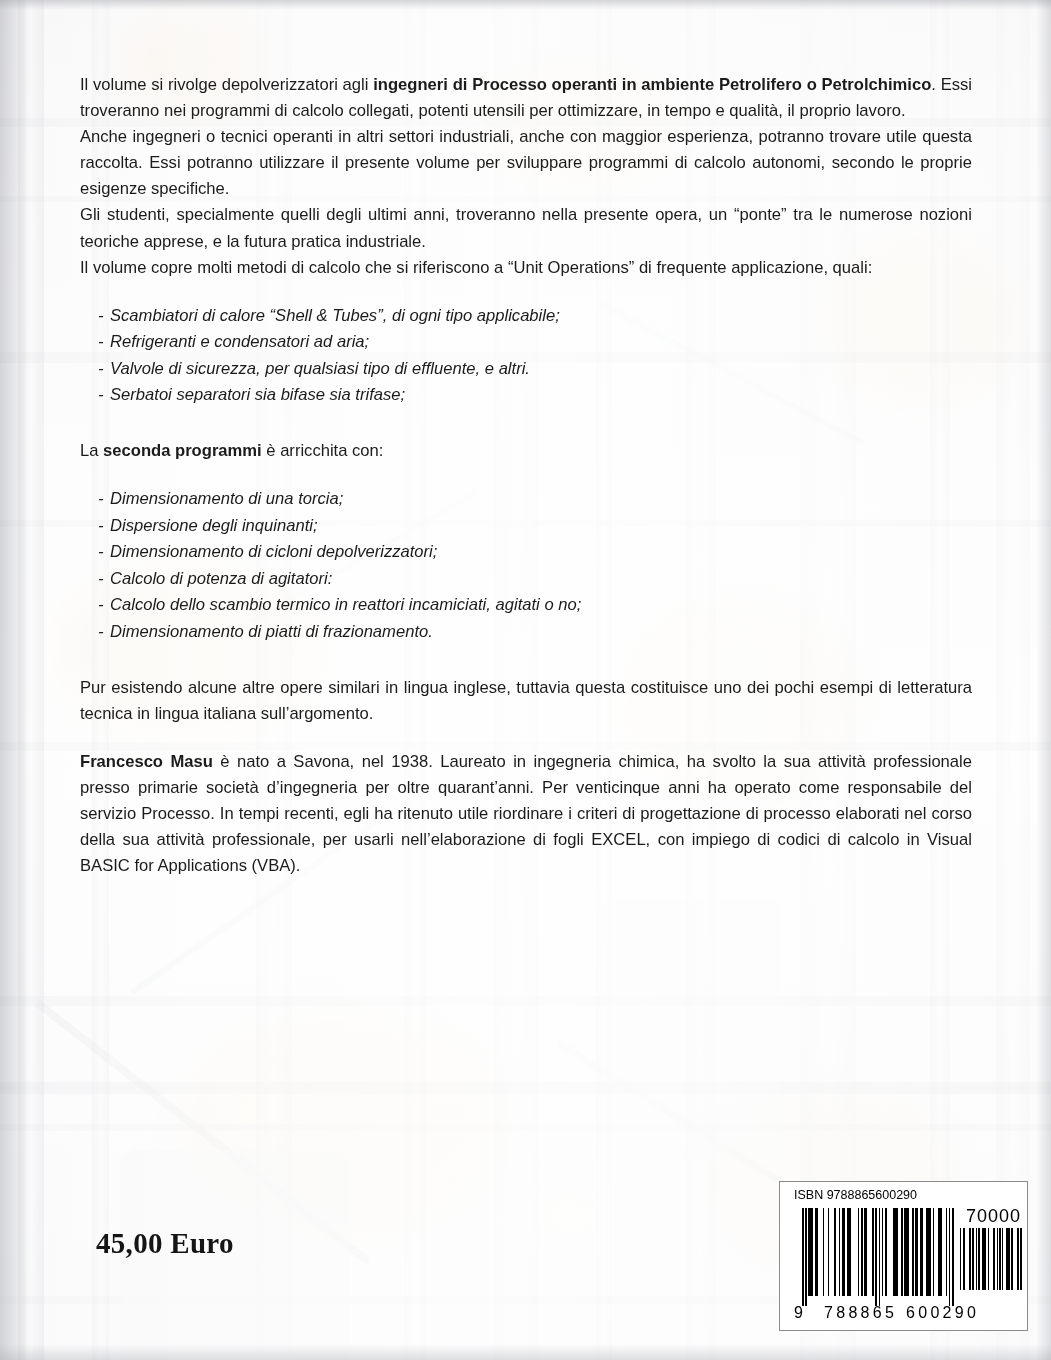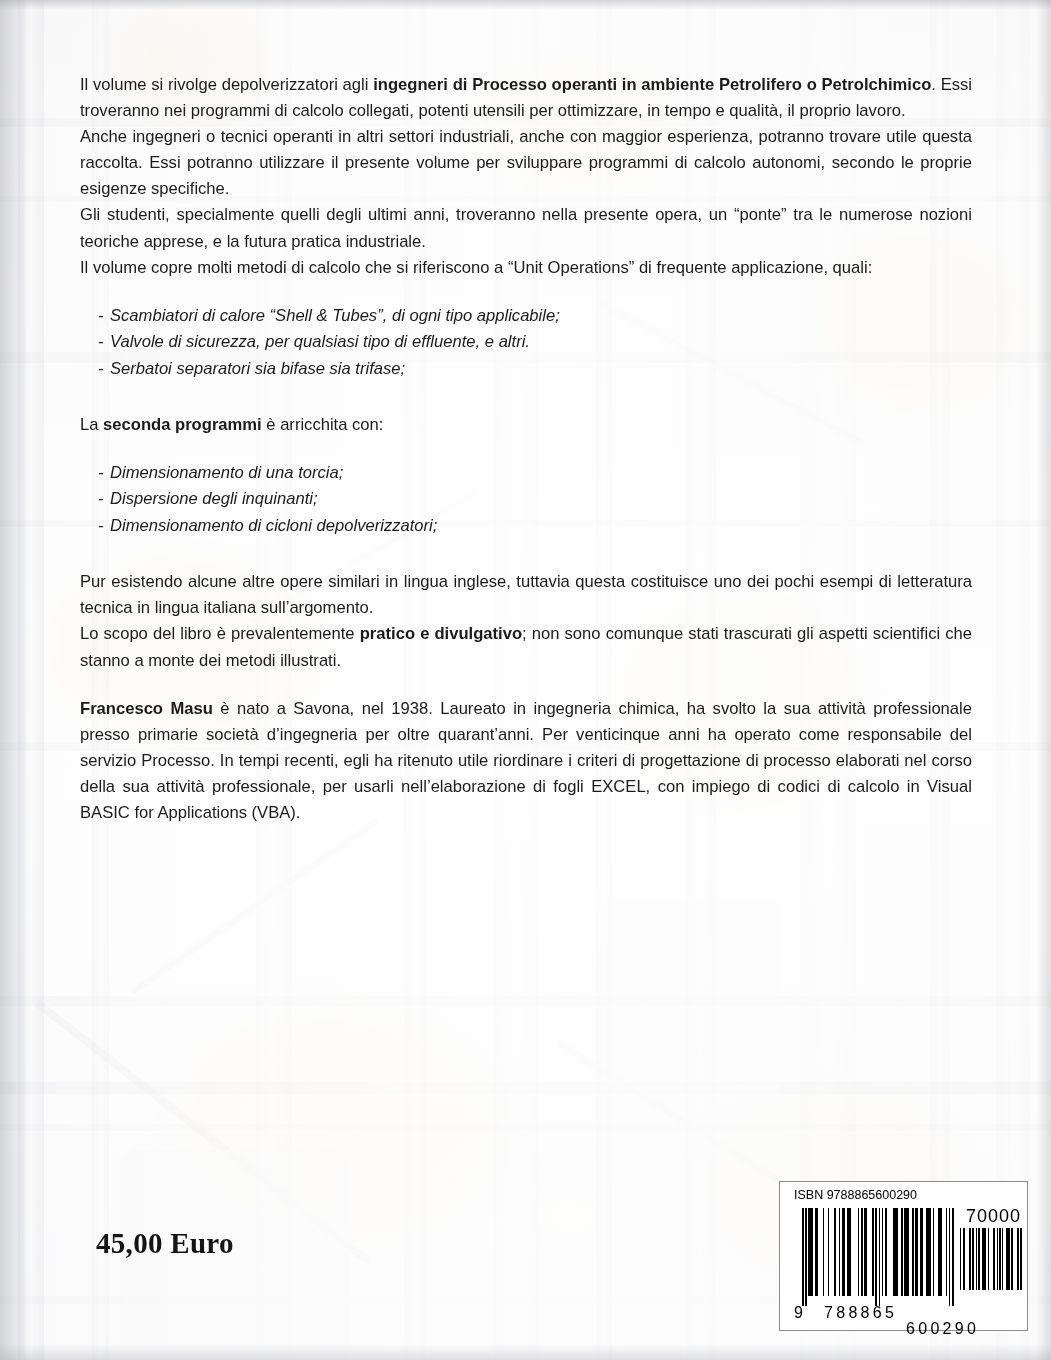--- a/index.html
+++ b/index.html
@@ -114,21 +114,21 @@
     display:flex; align-items:flex-start;
   }
   #ean-digits{
     position:absolute; left:14px; top:122px;
     width:222px; height:20px;
     font-family:"Liberation Sans", sans-serif;
     font-size:16px; color:#000;
   }
   #ean-digits .d1{position:absolute;left:0;top:0;}
   #ean-digits .d2{position:absolute;left:30px;top:0;letter-spacing:3.3px;}
-  #ean-digits .d3{position:absolute;left:112px;top:16px;letter-spacing:3.3px;}
+  #ean-digits .d3{position:absolute;left:112px;top:0;letter-spacing:3.3px;}
   .bar{display:inline-block;background:#000;}
   .sp{display:inline-block;background:transparent;}
 </style>
 </head>
 <body>
 
 <div id="cover">
 
   <div id="bgphoto" aria-hidden="true">
     <div class="bg-base"></div>
@@ -189,41 +189,44 @@
     <p class="para">Anche ingegneri o tecnici operanti in altri settori industriali, anche con maggior esperienza, potranno trovare utile questa raccolta. Essi potranno utilizzare il presente volume per sviluppare programmi di calcolo autonomi, secondo le proprie esigenze specifiche.</p>
 
     <p class="para">Gli studenti, specialmente quelli degli ultimi anni, troveranno nella presente opera, un “ponte” tra le numerose nozioni teoriche apprese, e la futura pratica industriale.</p>
 
     <p class="para nojust">Il volume copre molti metodi di calcolo che si riferiscono a “Unit Operations” di frequente applicazione, quali:</p>
 
     <div class="gap-md"></div>
 
     <ul class="blist">
       <li><span class="dash">-</span><span>Scambiatori di calore “Shell &amp; Tubes”, di ogni tipo applicabile;</span></li>
+      <li><span class="dash">-</span><span>Refrigeranti e condensatori ad aria;</span></li>
       <li><span class="dash">-</span><span>Valvole di sicurezza, per qualsiasi tipo di effluente, e altri.</span></li>
       <li><span class="dash">-</span><span>Serbatoi separatori sia bifase sia trifase;</span></li>
     </ul>
 
     <div class="gap-lg"></div>
 
     <p class="para nojust"><span>La </span><b>seconda programmi</b><span> è arricchita con:</span></p>
 
     <div class="gap-md"></div>
 
     <ul class="blist">
       <li><span class="dash">-</span><span>Dimensionamento di una torcia;</span></li>
       <li><span class="dash">-</span><span>Dispersione degli inquinanti;</span></li>
       <li><span class="dash">-</span><span>Dimensionamento di cicloni depolverizzatori;</span></li>
+      <li><span class="dash">-</span><span>Calcolo di potenza di agitatori:</span></li>
+      <li><span class="dash">-</span><span>Calcolo dello scambio termico in reattori incamiciati, agitati o no;</span></li>
+      <li><span class="dash">-</span><span>Dimensionamento di piatti di frazionamento.</span></li>
     </ul>
 
     <div class="gap-lg"></div>
 
     <p class="para">Pur esistendo alcune altre opere similari in lingua inglese, tuttavia questa costituisce uno dei pochi esempi di letteratura tecnica in lingua italiana sull’argomento.</p>
 
-    <p class="para"><span>Lo scopo del libro è prevalentemente </span><b>pratico e divulgativo</b><span>; non sono comunque stati trascurati gli aspetti scientifici che stanno a monte dei metodi illustrati.</span></p>
 
     <div class="gap-md"></div>
 
     <p class="para"><b>Francesco Masu</b><span> è nato a Savona, nel 1938. Laureato in ingegneria chimica, ha svolto la sua attività professionale presso primarie società d’ingegneria per oltre quarant’anni. Per venticinque anni ha operato come responsabile del servizio Processo. In tempi recenti, egli ha ritenuto utile riordinare i criteri di progettazione di processo elaborati nel corso della sua attività professionale, per usarli nell’elaborazione di fogli EXCEL, con impiego di codici di calcolo in Visual BASIC for Applications (VBA).</span></p>
   </div>
 
   <div id="price">45,00 Euro</div>
 
   <div id="barcode-box">
     <div id="isbn-text">ISBN 9788865600290</div>

